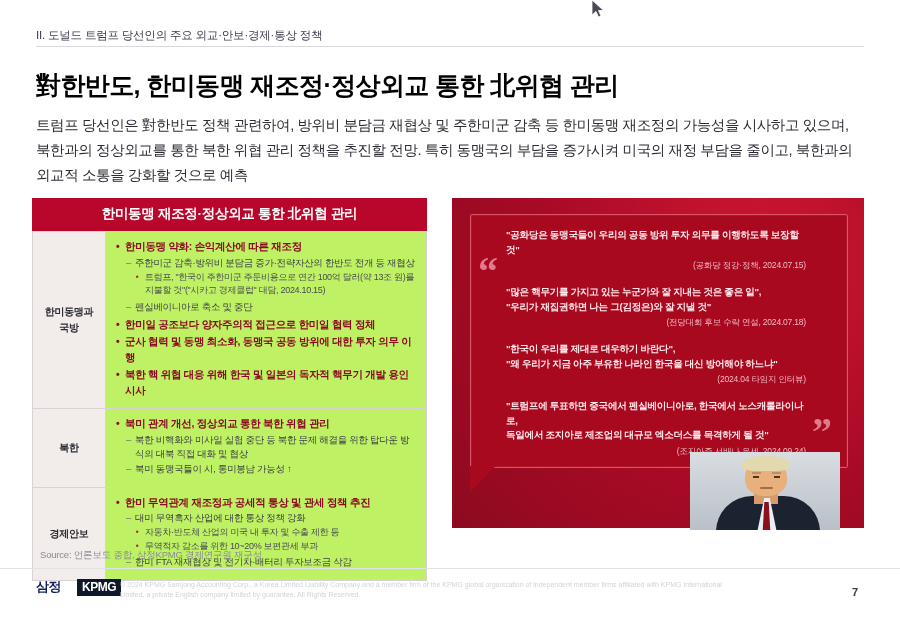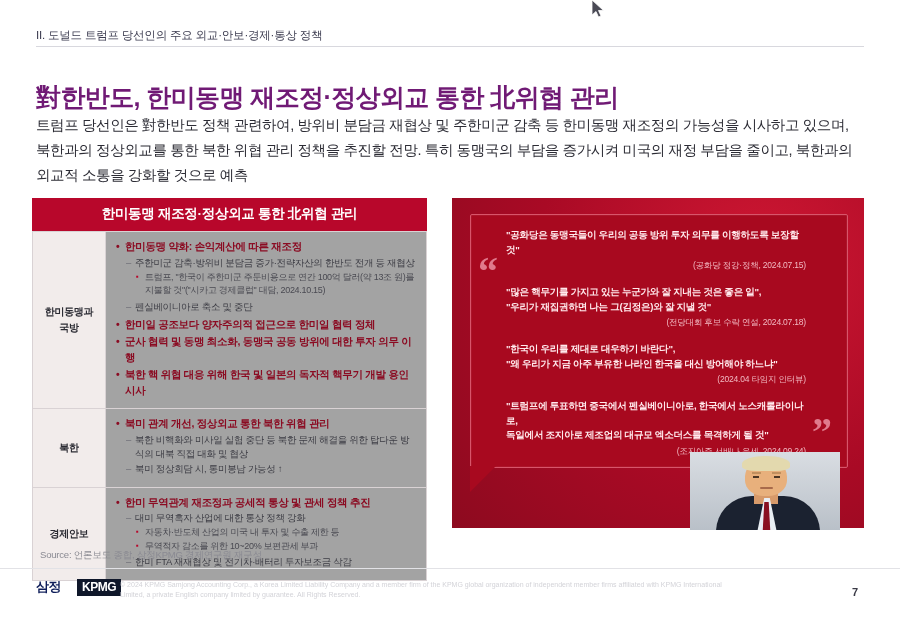--- a/index.html
+++ b/index.html
@@ -43,24 +43,24 @@
     position: absolute;
     left: 36px;
     top: 46px;
     width: 828px;
     height: 1px;
     background: #d8d8de;
   }
   .title {
     position: absolute;
     left: 36px;
-    top: 64px;
+    top: 52px;
     font-size: 25px;
     font-weight: bold;
-    color: #701a75;
+    color: #000000;
     letter-spacing: -0.6px;
   }
   .lede {
     position: absolute;
     left: 36px;
     top: 98px;
     width: 828px;
     font-size: 14.5px;
     line-height: 25px;
     color: #2c2c35;
@@ -99,21 +99,21 @@
     width: 70px;
     text-align: center;
     background: #f2eceb;
     font-weight: bold;
     font-size: 11px;
     color: #3a2a2c;
     letter-spacing: -0.3px;
     line-height: 16px;
   }
   td.body {
-    background: #a3a3a3;
+    background: #bef264;
     padding: 7px 8px 8px 8px;
     line-height: 15.5px;
   }
   ul.lv1 {
     margin: 0;
     padding: 0 0 0 11px;
     list-style: none;
   }
   ul.lv1 > li {
     position: relative;
@@ -387,21 +387,21 @@
         </tr>
 
         <tr>
           <td class="cat">북한</td>
           <td class="body">
             <ul class="lv1">
               <li>
                 <span>북미 관계 개선, 정상외교 통한 북한 위협 관리</span>
                 <ul class="lv2">
                   <li>북한 비핵화와 미사일 실험 중단 등 북한 문제 해결을 위한 탑다운 방식의 대북 직접 대화 및 협상</li>
-                  <li>북미 정상회담 시, 통미봉남 가능성 ↑</li>
+                  <li>북미 동맹국들이 시, 통미봉남 가능성 ↑</li>
                 </ul>
               </li>
             </ul>
           </td>
         </tr>
 
         <tr>
           <td class="cat">경제안보</td>
           <td class="body">
             <ul class="lv1">

